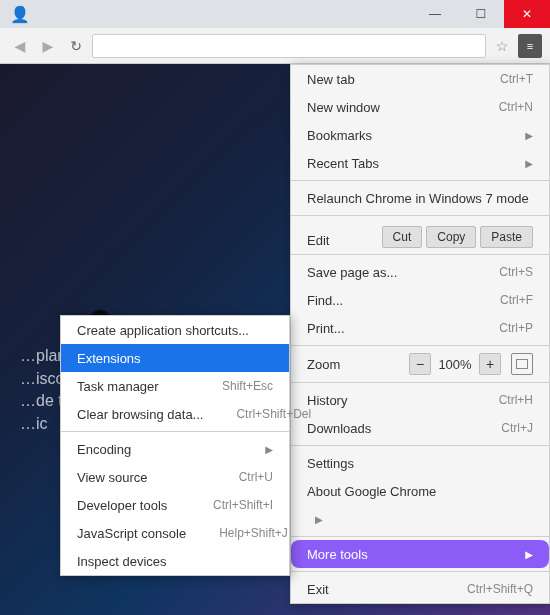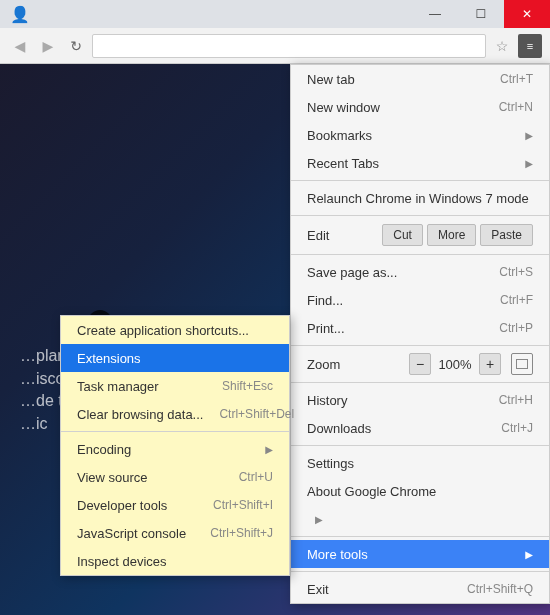--- a/index.html
+++ b/index.html
@@ -134,24 +134,26 @@
       z-index: 100;
     }
     .menu-item {
       display: flex;
       align-items: center;
       padding: 5px 16px;
       cursor: pointer;
       color: #333;
       position: relative;
       min-height: 28px;
+      gap: 17px;
     }
     .menu-item.highlighted {
-      background: #3b82f6;
-      color: white;
+      background: #8b5cf6;
+      color: white;
+      border-radius: 8px;
     }
     .menu-item.selected {
       background: #1a73e8;
       color: white;
     }
     .menu-item-label {
       flex: 1;
       white-space: nowrap;
     }
     .menu-item-shortcut {
@@ -169,21 +171,21 @@
       color: white;
     }
     .menu-separator {
       height: 1px;
       background: #d0d0d0;
       margin: 3px 0;
     }
     
     .menu-edit-row {
       display: flex;
-      align-items: center;
+      align-items: flex-end;
       padding: 3px 16px;
       min-height: 32px;
     }
     .edit-label {
       flex: 1;
       color: #333;
       font-size: 13px;
     }
     .edit-buttons {
       display: flex;
@@ -229,21 +231,21 @@
       width: 12px; height: 10px;
       border: 1.5px solid #888;
     }
 
     
     .submenu {
       position: absolute;
       top: 315px;
       right: 260px;
       width: 230px;
-      background: #fef9c3;
+      background: #ffffff;
       border: 1px solid #ccc;
       box-shadow: 2px 2px 10px rgba(0,0,0,0.3);
       z-index: 101;
     }
   </style>
 </head>
 <body>
 
 <div class="browser-titlebar">
   <div style="margin-right: auto; width: 40px; display: flex; align-items: center; justify-content: center;">
@@ -307,21 +309,21 @@
       <span class="menu-item-shortcut">Ctrl+U</span>
 
     </div>
     <div class="menu-item">
       <span class="menu-item-label">Developer tools</span>
       <span class="menu-item-shortcut">Ctrl+Shift+I</span>
 
     </div>
     <div class="menu-item">
       <span class="menu-item-label">JavaScript console</span>
-      <span class="menu-item-shortcut">Ctrl+Shift+J</span>
+      <span class="menu-item-shortcut">Help+Shift+J</span>
 
     </div>
     <div class="menu-item">
       <span class="menu-item-label">Inspect devices</span>
 
     </div>
   </div>
 
 <div class="chrome-menu" id="menu-el">
 <div class="menu-item">
@@ -347,21 +349,21 @@
     <div class="menu-separator"></div>
     <div class="menu-item">
       <span class="menu-item-label">Relaunch Chrome in Windows 7 mode</span>
 
     </div>
     <div class="menu-separator"></div>
     <div class="menu-edit-row">
       <span class="edit-label">Edit</span>
       <div class="edit-buttons">
         <button class="edit-btn">Cut</button>
-        <button class="edit-btn">More</button>
+        <button class="edit-btn">Copy</button>
         <button class="edit-btn">Paste</button>
       </div>
     </div>
     <div class="menu-separator"></div>
     <div class="menu-item">
       <span class="menu-item-label">Save page as...</span>
       <span class="menu-item-shortcut">Ctrl+S</span>
 
     </div>
     <div class="menu-item">

